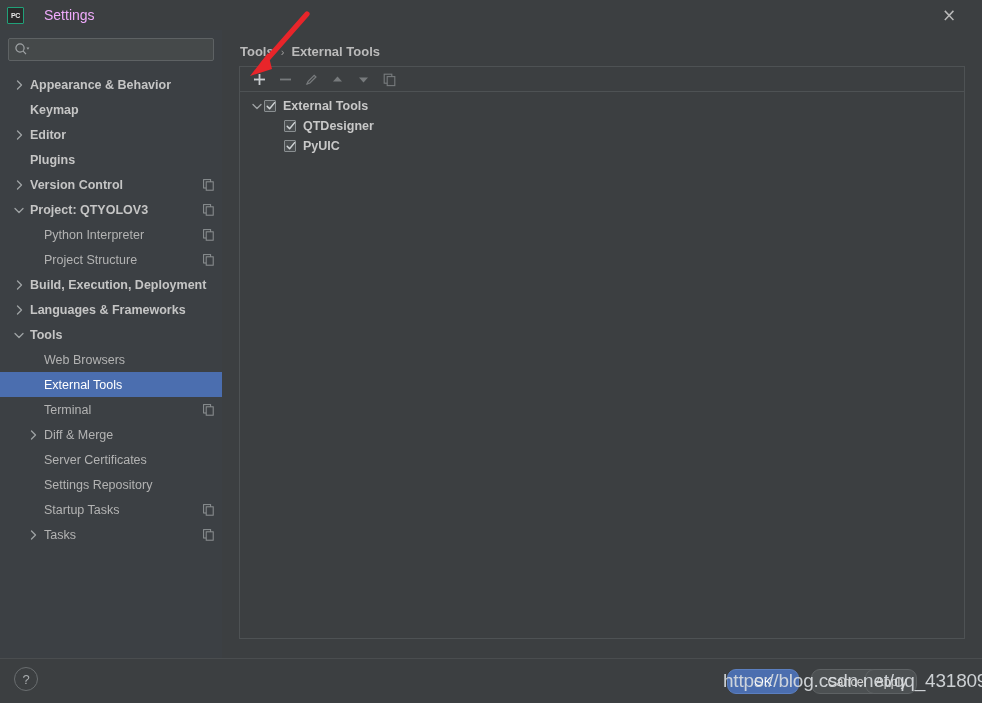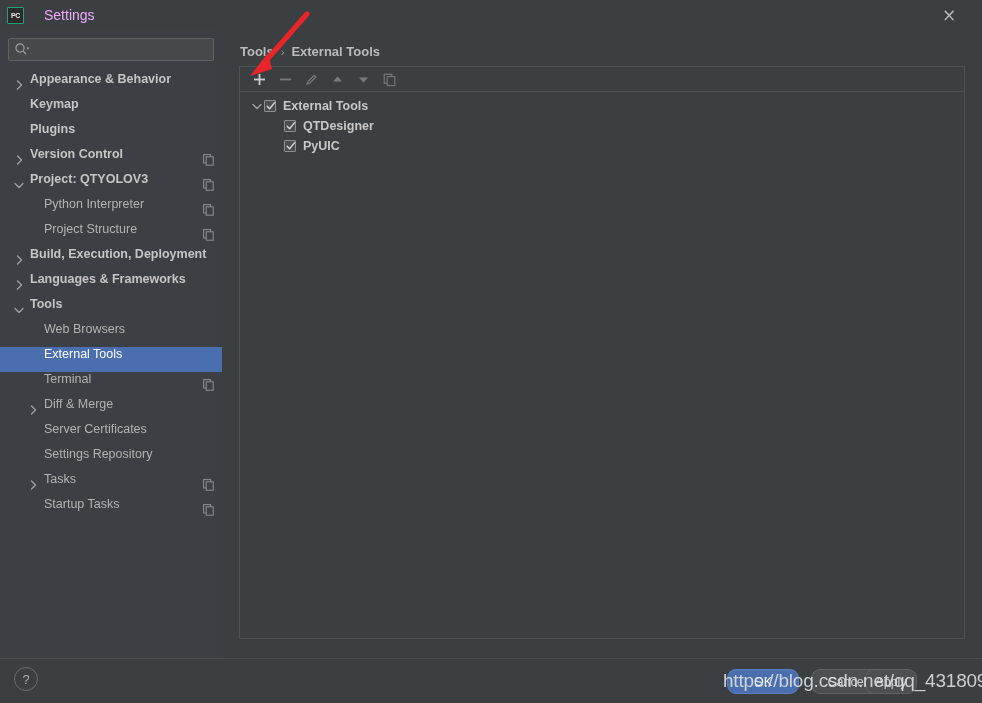--- a/index.html
+++ b/index.html
@@ -71,21 +71,21 @@
   .search-icon {
     position: absolute; left: 6px; top: 4px;
     width: 16px; height: 15px;
     pointer-events: none;
   }
 
   .tree { position: absolute; left: 0; top: 42px; width: 222px; }
   .srow {
     position: relative;
     height: 25px;
-    display: flex; 
+    display: flex; align-items: center;
     color: #bbbbbb;
     font-size: 12.5px;
     cursor: default;
     white-space: nowrap;
   }
   .srow.lvl0 { padding-left: 30px; font-weight: bold; color: #c5c5c5; }
   .srow.lvl0.noarrow { padding-left: 30px; }
   .srow.lvl1 { padding-left: 44px; font-weight: normal; color: #b3b3b3; }
   .srow.lvl1.arrow { padding-left: 44px; }
   .srow.selected { background: #4b6eaf; color: #ffffff; }
@@ -237,20 +237,28 @@
           <span class="chev ">
             <svg width="10" height="10" viewBox="0 0 10 10">
               <path d="M3.5 1 L7.5 5 L3.5 9" fill="none" stroke="#9fa3a5" stroke-width="1.3" stroke-linecap="round" stroke-linejoin="round"></path>
             </svg>
           </span>
           <span>Appearance &amp; Behavior</span>
         </div>
         <div class="srow lvl0 noarrow">
           <span>Keymap</span>
         </div>
+        <div class="srow lvl0 arrow">
+          <span class="chev ">
+            <svg width="10" height="10" viewBox="0 0 10 10">
+              <path d="M3.5 1 L7.5 5 L3.5 9" fill="none" stroke="#9fa3a5" stroke-width="1.3" stroke-linecap="round" stroke-linejoin="round"></path>
+            </svg>
+          </span>
+          <span>Editor</span>
+        </div>
         <div class="srow lvl0 noarrow">
           <span>Plugins</span>
         </div>
         <div class="srow lvl0 arrow">
           <span class="chev ">
             <svg width="10" height="10" viewBox="0 0 10 10">
               <path d="M3.5 1 L7.5 5 L3.5 9" fill="none" stroke="#9fa3a5" stroke-width="1.3" stroke-linecap="round" stroke-linejoin="round"></path>
             </svg>
           </span>
           <span>Version Control</span>
@@ -339,36 +347,36 @@
             </svg>
           </span>
           <span>Diff &amp; Merge</span>
         </div>
         <div class="srow lvl1 noarrow">
           <span>Server Certificates</span>
         </div>
         <div class="srow lvl1 noarrow">
           <span>Settings Repository</span>
         </div>
+        <div class="srow lvl1 noarrow">
+          <span>Startup Tasks</span>
+          <span class="badge">
+            <svg width="11" height="12" viewBox="0 0 11 12">
+              <rect x="0.6" y="0.6" width="7" height="8.4" fill="none" stroke="#8d9193" stroke-width="1"></rect>
+              <rect x="3.2" y="2.8" width="7" height="8.4" fill="#3c4044" stroke="#8d9193" stroke-width="1"></rect>
+            </svg>
+          </span>
+        </div>
         <div class="srow lvl1 arrow">
           <span class="chev indent">
             <svg width="10" height="10" viewBox="0 0 10 10">
               <path d="M3.5 1 L7.5 5 L3.5 9" fill="none" stroke="#9fa3a5" stroke-width="1.3" stroke-linecap="round" stroke-linejoin="round"></path>
             </svg>
           </span>
           <span>Tasks</span>
-          <span class="badge">
-            <svg width="11" height="12" viewBox="0 0 11 12">
-              <rect x="0.6" y="0.6" width="7" height="8.4" fill="none" stroke="#8d9193" stroke-width="1"></rect>
-              <rect x="3.2" y="2.8" width="7" height="8.4" fill="#3c4044" stroke="#8d9193" stroke-width="1"></rect>
-            </svg>
-          </span>
-        </div>
-        <div class="srow lvl1 noarrow">
-          <span>Startup Tasks</span>
           <span class="badge">
             <svg width="11" height="12" viewBox="0 0 11 12">
               <rect x="0.6" y="0.6" width="7" height="8.4" fill="none" stroke="#8d9193" stroke-width="1"></rect>
               <rect x="3.2" y="2.8" width="7" height="8.4" fill="#3c4044" stroke="#8d9193" stroke-width="1"></rect>
             </svg>
           </span>
         </div>
       </div>
   </div>
 

